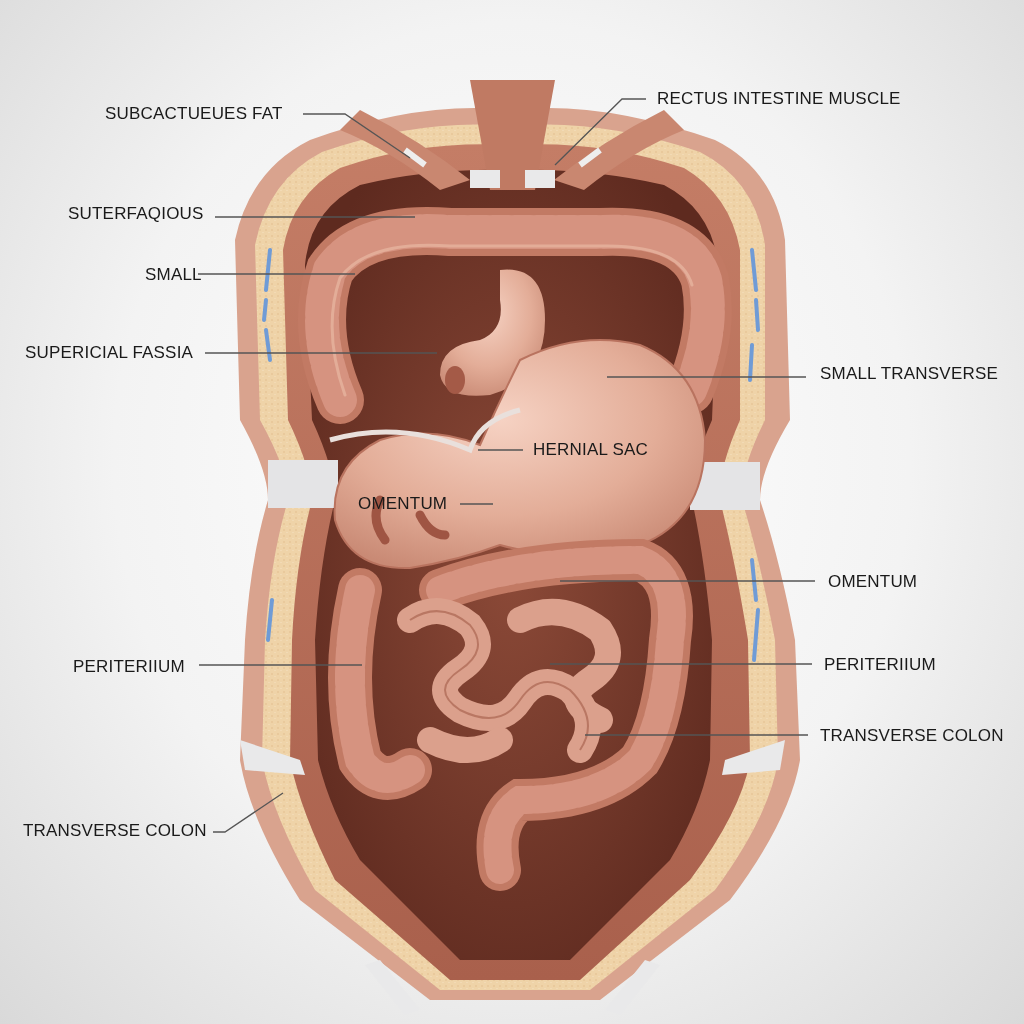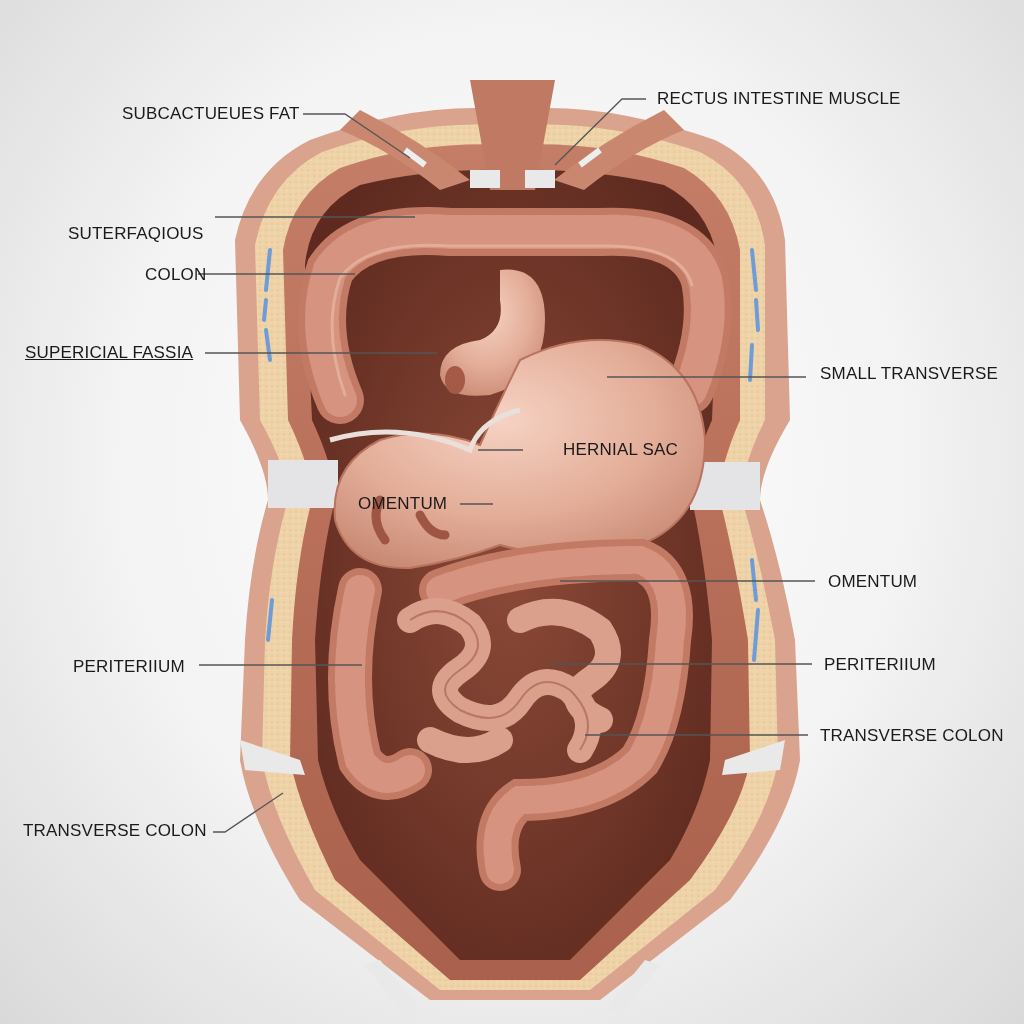--- a/index.html
+++ b/index.html
@@ -113,25 +113,25 @@
     <polyline points="523,450 478,450"></polyline>
     <polyline points="460,504 493,504"></polyline>
     <polyline points="815,581 560,581"></polyline>
     <polyline points="199,665 362,665"></polyline>
     <polyline points="812,664 550,664"></polyline>
     <polyline points="808,735 585,735"></polyline>
     <polyline points="213,832 225,832 283,793"></polyline>
   </g>
 </svg>
 
-<div class="label" style="left:122px;top:104px;">SUBCACTUEUES FAT</div>
+<div class="label" style="left:105px;top:104px;">SUBCACTUEUES FAT</div>
 <div class="label" style="left:657px;top:89px;">RECTUS INTESTINE MUSCLE</div>
-<div class="label" style="left:68px;top:224px;">SUTERFAQIOUS</div>
-<div class="label" style="left:145px;top:265px;">COLON</div>
-<div class="label" style="left:25px;top:343px;text-decoration:underline;">SUPERICIAL FASSIA</div>
+<div class="label" style="left:68px;top:204px;">SUTERFAQIOUS</div>
+<div class="label" style="left:145px;top:265px;">SMALL</div>
+<div class="label" style="left:25px;top:343px;">SUPERICIAL FASSIA</div>
 <div class="label" style="left:820px;top:364px;">SMALL TRANSVERSE</div>
-<div class="label" style="left:563px;top:440px;">HERNIAL SAC</div>
+<div class="label" style="left:533px;top:440px;">HERNIAL SAC</div>
 <div class="label" style="left:358px;top:494px;">OMENTUM</div>
 <div class="label" style="left:828px;top:572px;">OMENTUM</div>
 <div class="label" style="left:73px;top:657px;">PERITERIIUM</div>
 <div class="label" style="left:824px;top:655px;">PERITERIIUM</div>
 <div class="label" style="left:820px;top:726px;">TRANSVERSE COLON</div>
 <div class="label" style="left:23px;top:821px;">TRANSVERSE COLON</div>
 
 </body></html>

